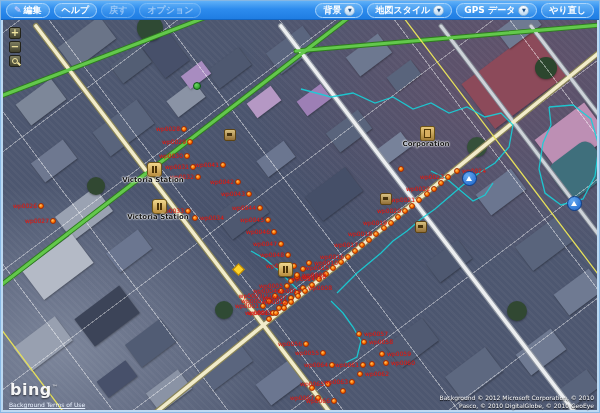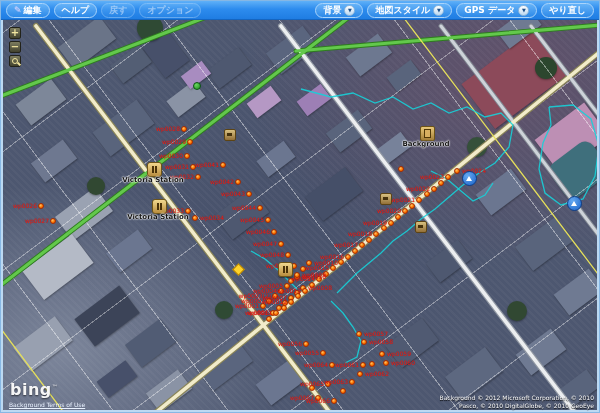--- a/index.html
+++ b/index.html
@@ -342,21 +342,21 @@
           <i class="i2"></i>
         </div>
         <div class="mk-label" style="left: 157px; top: 212px;">Victoria Station</div>
         <div class="mk mk-rest" style="left: 277px; top: 261px;">
           <i class="i1"></i>
           <i class="i2"></i>
         </div>
         <div class="mk mk-vend" style="left: 419px; top: 125px;">
           <i></i>
         </div>
-        <div class="mk-label" style="left: 425px; top: 139px;">Background</div>
+        <div class="mk-label" style="left: 425px; top: 139px;">Corporation</div>
         <div class="mk mk-shop" style="left: 379px; top: 192px;">
           <i></i>
         </div>
         <div class="mk mk-shop" style="left: 414px; top: 220px;">
           <i></i>
         </div>
         <div class="mk mk-shop" style="left: 223px; top: 128px;">
           <i></i>
         </div>
         <div class="mk mk-person" style="left: 461px; top: 170px;">

